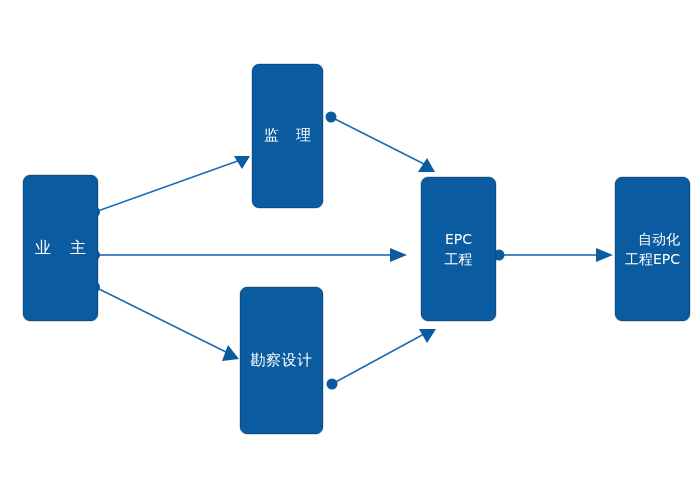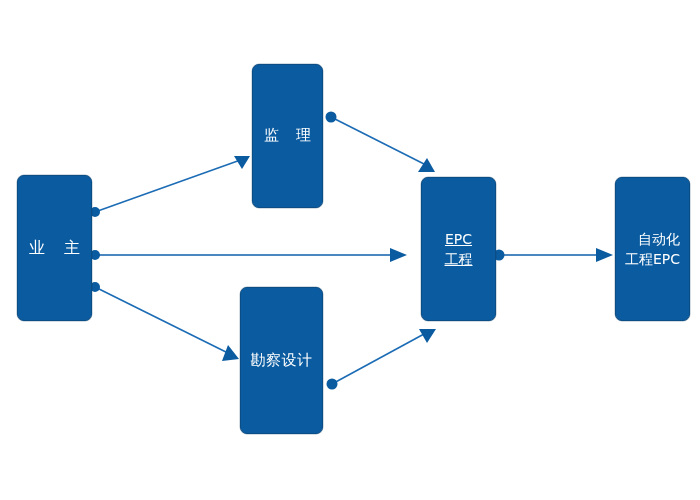--- a/index.html
+++ b/index.html
@@ -34,26 +34,26 @@
     box-shadow:0 0 0 0.5px rgba(10,60,100,.35);
     line-height:1.45;
     z-index:2;
   }
   .node .lbl{
     display:block;
     white-space:pre-line;
     font-size:15px;
     letter-spacing:0.5px;
   }
-  #node-owner{left:17px;top:175px;width:75px;height:146px;}
+  #node-owner{left:23px;top:175px;width:75px;height:146px;}
   #node-owner .lbl{font-size:16px;letter-spacing:7px;text-indent:7px;}
   #node-supervision{left:252px;top:64px;width:71px;height:144px;}
   #node-supervision .lbl{letter-spacing:6px;text-indent:6px;}
   #node-survey{left:240px;top:287px;width:83px;height:147px;}
-  #node-epc{left:421px;top:177px;width:75px;height:144px;text-decoration:underline;}
+  #node-epc{left:421px;top:177px;width:75px;height:144px;}
   #node-auto{left:615px;top:177px;width:75px;height:144px;text-align:right;}
   #node-auto .lbl,#node-epc .lbl{font-size:14px;letter-spacing:0px;}
 </style>
 </head>
 <body>
 
 <div id="stage">
 
   <svg id="wires" viewBox="0 0 700 500" width="700" height="500" xmlns="http://www.w3.org/2000/svg">
 

